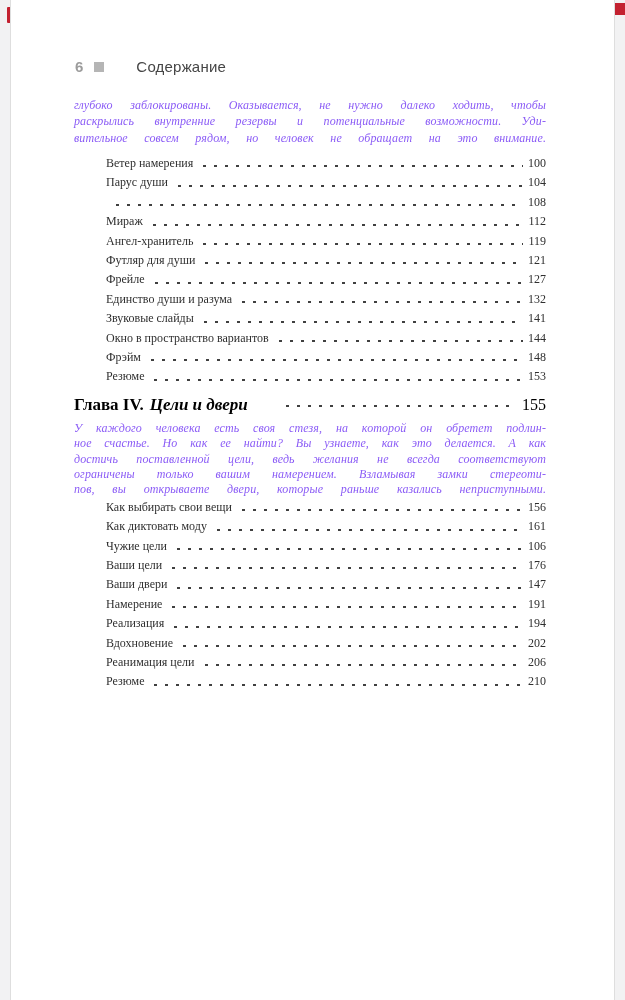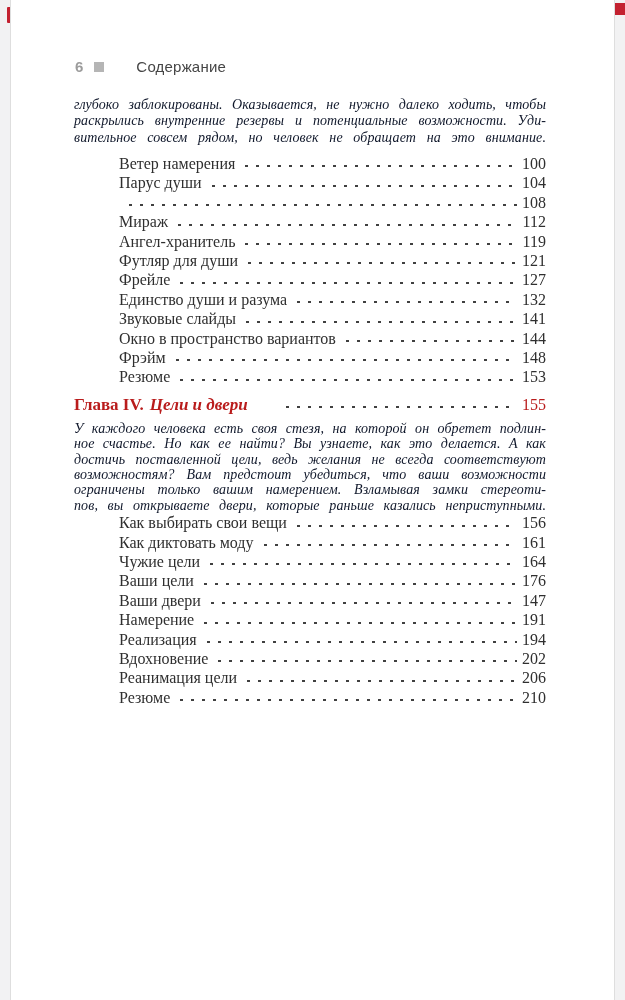--- a/index.html
+++ b/index.html
@@ -34,54 +34,54 @@
   .running-header .sq {
     display: inline-block; width: 10px; height: 10px;
     background: #b5b5b5; margin: 0 10px 0 11px;
   }
   .running-header .htitle { color: #454545; letter-spacing: 0.2px; margin-left: 22px; }
 
   .content { margin-left: 63px; width: 472px; }
 
   .para {
     font-style: italic;
-    font-size: 14px;
-    color: #0f172a;
+    font-size: 12px;
+    color: #8b5cf6;
     text-align: justify;
     letter-spacing: 0.1px;
   }
   .para .pline { text-align: justify; text-align-last: justify; }
   .para-1 { margin-top: 22px; line-height: 16.3px; }
   .para-2 { margin-top: 5px;  line-height: 15.4px; }
 
   .toc { margin-top: 8px; }
   .toc-2 { margin-top: 0; }
   .toc-row {
     display: flex; align-items: flex-end;
-    margin-left: 45px;
-    font-size: 16px; line-height: 19.4px;
+    margin-left: 32px;
+    font-size: 12px; line-height: 19.4px;
     color: #2f2f2f;
   }
   .toc-title { white-space: nowrap; }
   .leader {
     flex: 1; min-width: 18px;
     height: 19px;
     margin: 0 5px 0 6px;
     background-image: radial-gradient(circle, #404040 1.25px, transparent 1.45px);
     background-size: 11px 4px;
     background-repeat: repeat-x;
     background-position: left bottom 5px;
   }
   .toc-page { white-space: nowrap; }
 
   .chapter-heading {
-    display: flex; align-items: center;
+    display: flex; align-items: flex-start;
     margin-top: 7px;
     font-size: 17px; line-height: 22px;
-    color: #b91c1c;
+    color: #000000;
   }
   .chapter-heading .ch-label { font-weight: bold; white-space: nowrap; }
   .chapter-heading .ch-title { font-weight: bold; font-style: italic; white-space: nowrap; margin-left: 6px; }
   .chapter-heading .leader { margin-left: 34px; height: 20px; background-position: left bottom 6px; }
   .chapter-heading .toc-page { font-size: 16px; }
 </style>
 </head>
 <body style="--accent-red: #c32130; --header-gray: #9c9c9c;">
 
 <div class="corner-mark left"></div>
@@ -169,40 +169,39 @@
       <span class="ch-label">Глава IV.</span>
       <span class="ch-title">Цели и двери</span>
       <span class="leader"></span>
       <span class="toc-page">155</span>
     </div>
 
     <div class="para para-2">
       <div class="pline">У каждого человека есть своя стезя, на которой он обретет подлин-</div>
       <div class="pline">ное счастье. Но как ее найти? Вы узнаете, как это делается. А как</div>
       <div class="pline">достичь поставленной цели, ведь желания не всегда соответствуют</div>
-      <div class="pline">возможностям? Вам предстоит убедиться, что ваши возможности</div>
       <div class="pline">ограничены только вашим намерением. Взламывая замки стереоти-</div>
       <div class="pline">пов, вы открываете двери, которые раньше казались неприступными.</div>
     </div>
 
     <div class="toc toc-2">
       <div class="toc-row">
         <span class="toc-title">Как выбирать свои вещи</span>
         <span class="leader"></span>
         <span class="toc-page">156</span>
       </div>
       <div class="toc-row">
         <span class="toc-title">Как диктовать моду</span>
         <span class="leader"></span>
         <span class="toc-page">161</span>
       </div>
       <div class="toc-row">
         <span class="toc-title">Чужие цели</span>
         <span class="leader"></span>
-        <span class="toc-page">164</span>
+        <span class="toc-page">106</span>
       </div>
       <div class="toc-row">
         <span class="toc-title">Ваши цели</span>
         <span class="leader"></span>
         <span class="toc-page">176</span>
       </div>
       <div class="toc-row">
         <span class="toc-title">Ваши двери</span>
         <span class="leader"></span>
         <span class="toc-page">147</span>

